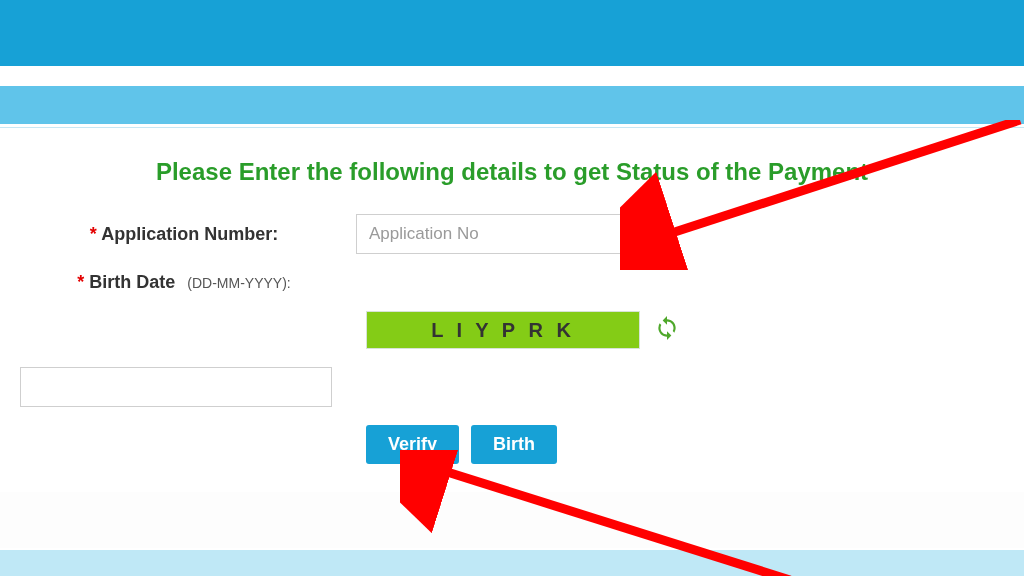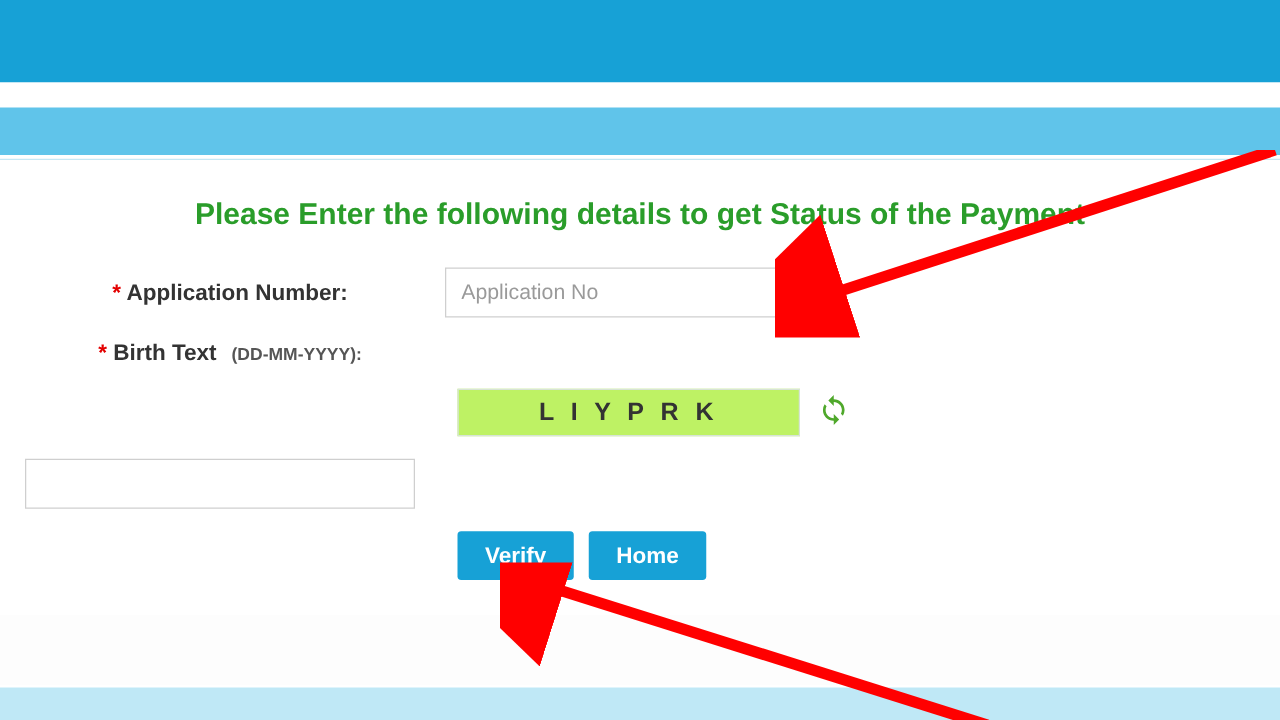--- a/index.html
+++ b/index.html
@@ -39,40 +39,40 @@
   }
   .lbl{
     width:336px;
     text-align:center;
     font-size:18px;
     color:#333;
     padding-right:8px;
     font-weight:bold;
   }
   .lbl .req{color:#e30000;font-weight:bold;}
-  .lbl .hint{font-size:14px;font-weight:bold;color:#555;margin-left:12px;}
+  .lbl .hint{font-size:14px;font-weight:normal;color:#555;margin-left:12px;}
   .fld{
     width:312px;
     height:40px;
     border:1px solid #cfcfcf;
     background:#fff;
     font-size:17px;
     padding:0 12px;
     color:#3b82f6;
   }
   .fld::placeholder{color:#9a9a9a;}
   .captcha-row{
     display:flex;
     align-items:center;
     margin-bottom:18px;
   }
   .captcha-box{
     width:274px;height:38px;
     border:1px solid #d7e3d7;
-    background:#bef264;
+    background:#84cc16;
     color:#333;
     font-size:20px;
     font-weight:bold;
     letter-spacing:4px;
     display:flex;
     align-items:center;
     justify-content:center;
     font-family:Arial,sans-serif;
   }
   .refresh{
@@ -123,42 +123,42 @@
 
   <div class="form-row">
     <div class="lbl">
       <span class="req">* </span><span>Application Number:</span>
     </div>
     <input class="fld" type="text" placeholder="Application No" style="">
   </div>
 
   <div class="form-row">
     <div class="lbl">
-      <span class="req">* </span><span>Birth Text</span><span class="hint">(DD-MM-YYYY):</span>
+      <span class="req">* </span><span>Birth Date</span><span class="hint">(DD-MM-YYYY):</span>
     </div>
   </div>
 
   <div class="captcha-row">
     <div style="width:346px"></div>
     <div class="captcha-box">L I Y P R K</div>
     <span class="refresh">
       <svg width="26" height="26" viewBox="0 0 24 24">
         <path fill="#4fa82b" d="M12 4V1L8 5l4 4V6c3.31 0 6 2.69 6 6 0 1.02-.26 1.97-.71 2.81l1.46 1.46A7.93 7.93 0 0 0 20 12c0-4.42-3.58-8-8-8z"></path>
         <path fill="#4fa82b" d="M6 12c0-1.02.26-1.97.71-2.81L5.25 7.73A7.93 7.93 0 0 0 4 12c0 4.42 3.58 8 8 8v3l4-4-4-4v3c-3.31 0-6-2.69-6-6z"></path>
       </svg>
     </span>
   </div>
 
   <div class="form-row">
     <input class="fld" type="text" style="">
   </div>
 
   <div class="btn-row">
     <button class="btn">Verify</button>
-    <button class="btn">Home</button>
+    <button class="btn">Birth</button>
   </div>
 
 </div>
 
 <div class="bottom-bar"></div>
 
 <svg class="annot" style="left:620px;top:120px" width="420" height="150">
   <defs>
     <marker id="ah1" markerWidth="14" markerHeight="14" refX="3" refY="7" orient="auto">
       <polygon points="0,0 14,7 0,14" fill="#ff0000"></polygon>

